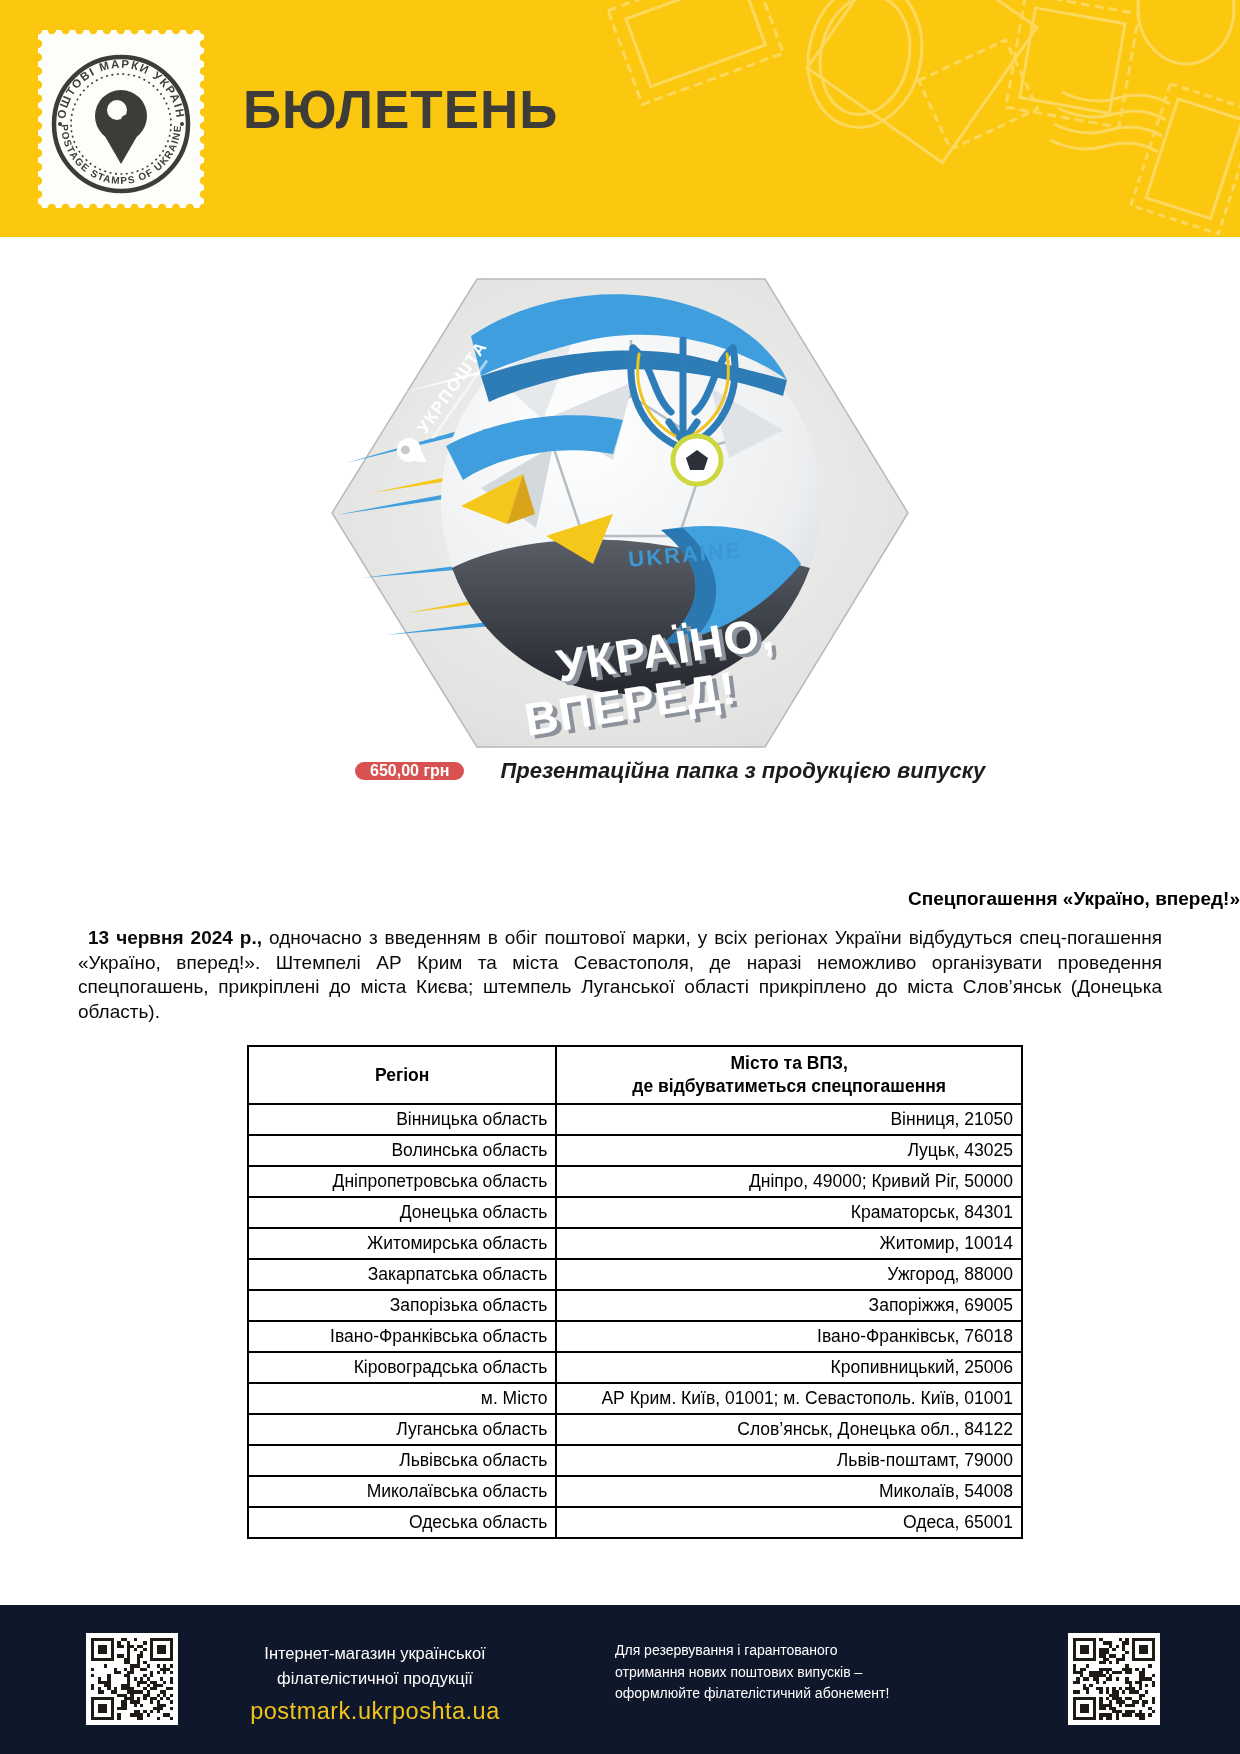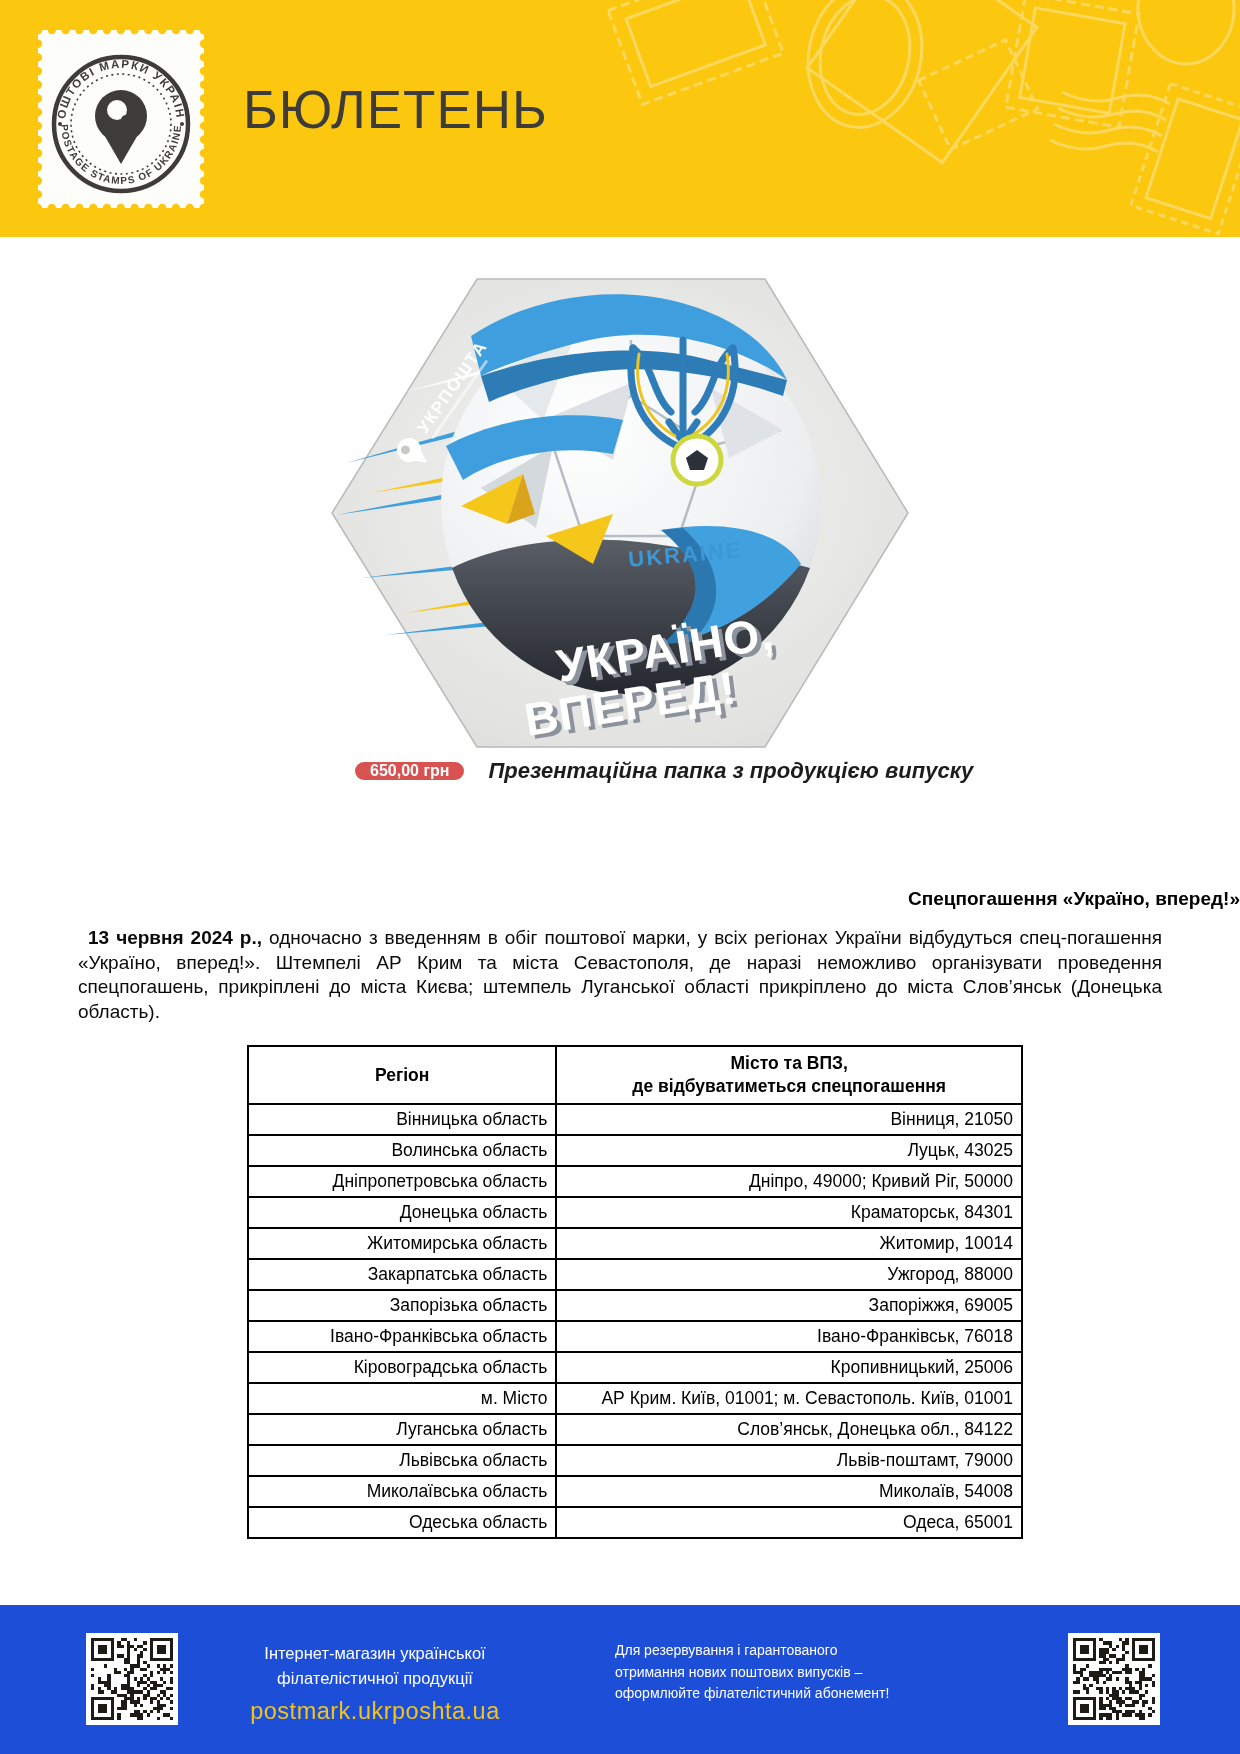--- a/index.html
+++ b/index.html
@@ -5,48 +5,48 @@
   html,body{margin:0;padding:0;background:#888;}
   .page{position:relative;width:1240px;height:1754px;margin:0 auto;background:#ffffff;
         font-family:"Liberation Sans",sans-serif;overflow:hidden;}
 
   
   .masthead{position:absolute;top:0;left:0;width:1240px;height:237px;background:#FBC70F;}
   .deco-stamps{position:absolute;top:0;right:0;width:640px;height:237px;}
   .stamp-logo{position:absolute;top:28px;left:36px;width:170px;height:182px;}
   .masthead-titles{position:absolute;left:243px;top:80px;color:#3E3C39;line-height:1.12;}
   .title-light{font-size:46px;font-weight:400;letter-spacing:2px;}
-  .title-bold{font-size:53px;font-weight:400;letter-spacing:1px;}
+  .title-bold{font-size:53px;font-weight:700;letter-spacing:1px;}
 
   
   .hex-wrap{position:absolute;top:278px;left:331px;width:578px;height:470px;}
   .price-row{position:absolute;top:758px;left:355px;display:flex;align-items:center;}
   .price-pill{background:#D85252;color:#fff;font-weight:700;font-size:16px;
               padding:0 15px;border-radius:16px;white-space:nowrap;}
-  .caption{margin-left:24px;font-style:italic;font-weight:700;font-size:22px;color:#1c1c1c;}
+  .caption{margin-left:36px;font-style:italic;font-weight:700;font-size:22px;color:#1c1c1c;}
 
   
   .article-heading{position:absolute;top:872px;left:0;width:1240px;text-align:right;
                    font-size:19px;font-weight:700;color:#000;}
   .article-body{position:absolute;top:907px;left:78px;width:1084px;font-size:19px;
                 line-height:24.5px;text-align:justify;color:#0a0a0a;text-indent:10px;}
 
   
   .region-table{position:absolute;top:1045px;left:247px;border-collapse:collapse;
                 width:776px;color:#000;table-layout:fixed;}
   .region-table th,.region-table td{border:2px solid #000;text-align:right;}
   .region-table th{font-size:17.5px;font-weight:700;text-align:center;vertical-align:middle;
                    height:52px;white-space:pre-line;line-height:1.3;padding:2px 6px;}
   .region-table td{font-size:17.5px;font-weight:400;height:27px;padding:1px 8px 1px 11px;
                    vertical-align:middle;overflow:hidden;white-space:nowrap;}
   .col-region{width:306px;}
   .col-city{width:462px;}
 
   
-  .footer{position:absolute;top:1605px;left:0;width:1240px;height:149px;background:#1d4ed8;}
+  .footer{position:absolute;top:1605px;left:0;width:1240px;height:149px;background:#0f172a;}
   .qr-box{position:absolute;width:92px;height:92px;background:#fff;padding:5px;box-sizing:border-box;}
   .qr-box svg{width:100%;height:100%;display:block;}
   .qr-left{left:86px;top:28px;}
   .qr-right{right:80px;top:28px;}
   .shop-block{position:absolute;left:190px;top:36px;width:370px;text-align:center;color:#fff;}
   .shop-text{font-size:16.5px;line-height:1.5;white-space:pre-line;}
   .shop-link{display:block;margin-top:7px;color:#F2C319;font-weight:400;font-size:23.5px;
              text-decoration:none;letter-spacing:0.5px;}
   .subscribe-block{position:absolute;left:615px;top:35px;width:455px;text-align:left;color:#fff;
                    font-size:14px;line-height:1.55;white-space:pre-line;}

